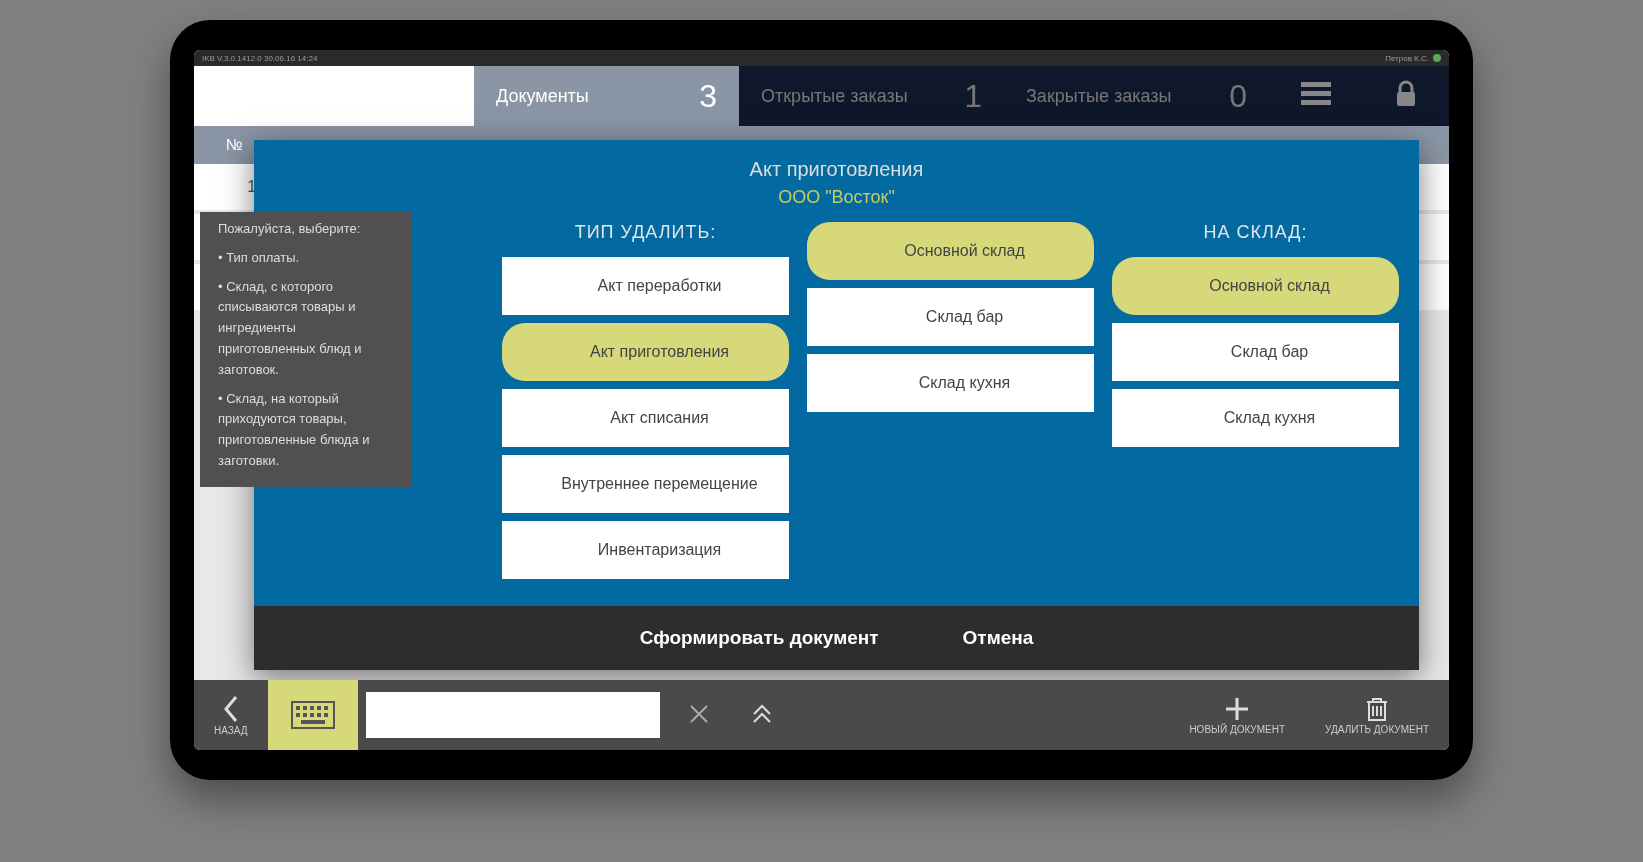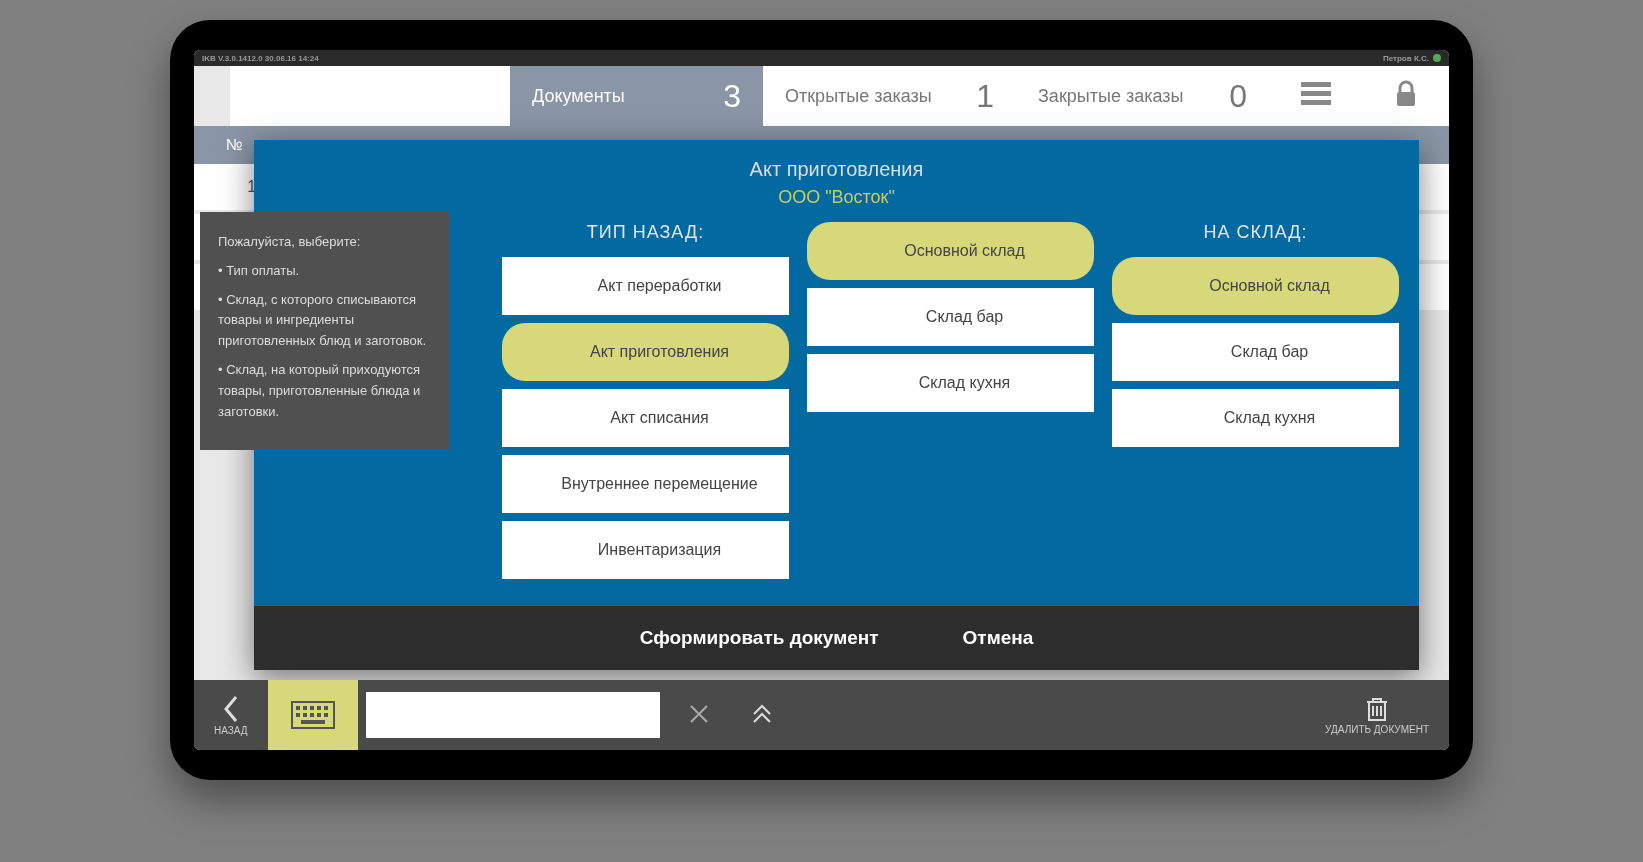--- a/index.html
+++ b/index.html
@@ -10,26 +10,26 @@
     background: #000; border-radius: 40px; padding: 30px 24px 30px 24px;
     box-shadow: 0 20px 40px rgba(0,0,0,0.4);
   }
   .screen {
     width: 100%; height: 100%; background: #e8e8e8; border-radius: 6px;
     position: relative; overflow: hidden;
   }
 
   .topbar {
     height: 16px; background: #2a2a2a; display: flex; align-items: center;
-    justify-content: space-between; padding: 0 8px; font-size: 8px; color: #999; font-weight: bold;
+    justify-content: space-between; padding: 0 8px; font-size: 8px; color: #999;
   }
   .topbar .dot { width: 8px; height: 8px; background: #5a5; border-radius: 50%; margin-left: 4px; }
 
   .tabs {
-    height: 60px; display: flex; background: #ffffff; margin-left: 36px;
+    height: 60px; display: flex; background: #0f172a;
   }
   .tab-blank { width: 280px; background: #fff; }
   .tab {
     flex: 1; display: flex; align-items: center; justify-content: space-between;
     padding: 0 22px; font-size: 18px; font-weight: 300; color: #777;
   }
   .tab.active { background: #8a95a5; color: #fff; }
   .tab .count { font-size: 32px; font-weight: 200; }
   .tab-icons {
     width: 180px; display: flex; align-items: center; justify-content: space-around;
@@ -73,22 +73,22 @@
   .modal {
     position: absolute; left: 60px; top: 90px; right: 30px; bottom: 80px;
     background: #0369a1; color: #ddd; box-shadow: 0 8px 30px rgba(0,0,0,0.5);
     display: flex; flex-direction: column;
   }
   .modal-header { text-align: center; padding: 18px 0 6px; font-size: 20px; font-weight: 300; }
   .modal-company { text-align: center; color: #c9cc5e; font-size: 18px; margin-bottom: 14px; }
   .modal-body { flex: 1; display: flex; padding: 0 20px 10px 20px; gap: 18px; position: relative; }
 
   .help {
-    position: absolute; left: -54px; top: -10px; width: 250px; background: #505050;
-    padding: 20px 18px; font-size: 13px; line-height: 1.6; color: #ddd;
+    position: absolute; left: -54px; top: -10px; width: 211px; background: #505050;
+    padding: 7px 18px; font-size: 13px; line-height: 1.6; color: #ddd;
   }
   .help p { margin-bottom: 8px; }
 
   .col-group { flex: 1; }
   .col-group h3 {
     text-align: center; font-weight: 300; font-size: 18px; letter-spacing: 1px;
     margin-bottom: 14px; color: #e5e5e5;
   }
   .option {
     height: 58px; background: #fff; color: #444; display: flex; align-items: center;
@@ -169,21 +169,21 @@
         <div class="help">
           <p>Пожалуйста, выберите:</p>
           <p>• Тип оплаты.</p>
           <p>• Склад, с которого списываются товары и ингредиенты приготовленных блюд и заготовок.</p>
           <p>• Склад, на который приходуются товары, приготовленные блюда и заготовки.</p>
         </div>
 
         <div style="width:210px"></div>
 
         <div class="col-group">
-          <h3>ТИП НАЗАД:</h3>
+          <h3>ТИП УДАЛИТЬ:</h3>
           <div id="col1opts">
               <div class="option">Акт переработки</div>
               <div class="option selected">Акт приготовления</div>
               <div class="option">Акт списания</div>
               <div class="option">Внутреннее перемещение</div>
               <div class="option">Инвентаризация</div>
             </div>
         </div>
         <div class="col-group">
           <div id="col2opts">
@@ -238,20 +238,26 @@
             <path d="M3 3 L19 19 M19 3 L3 19" stroke="#aaa" stroke-width="2"></path>
           </svg>
       </div>
       <div class="bb-btn">
         <svg width="24" height="24">
             <path d="M4 12 L12 4 L20 12 M4 20 L12 12 L20 20" stroke="#ddd" stroke-width="2" fill="none"></path>
           </svg>
       </div>
       <div class="bb-spacer"></div>
       <div class="bb-btn">
+        <svg width="26" height="26">
+            <path d="M13 2 V24 M2 13 H24" stroke="#ddd" stroke-width="3"></path>
+          </svg>
+        <span>НОВЫЙ ДОКУМЕНТ</span>
+      </div>
+      <div class="bb-btn">
         <svg width="22" height="26">
           <rect x="3" y="6" width="16" height="18" fill="none" stroke="#ddd" stroke-width="2"></rect>
           <path d="M1 6 H21 M7 6 V3 H15 V6 M7 10 V20 M11 10 V20 M15 10 V20" stroke="#ddd" stroke-width="2" fill="none"></path>
         </svg>
         <span>УДАЛИТЬ ДОКУМЕНТ</span>
       </div>
     </div>
 
   </div>
 </div>

